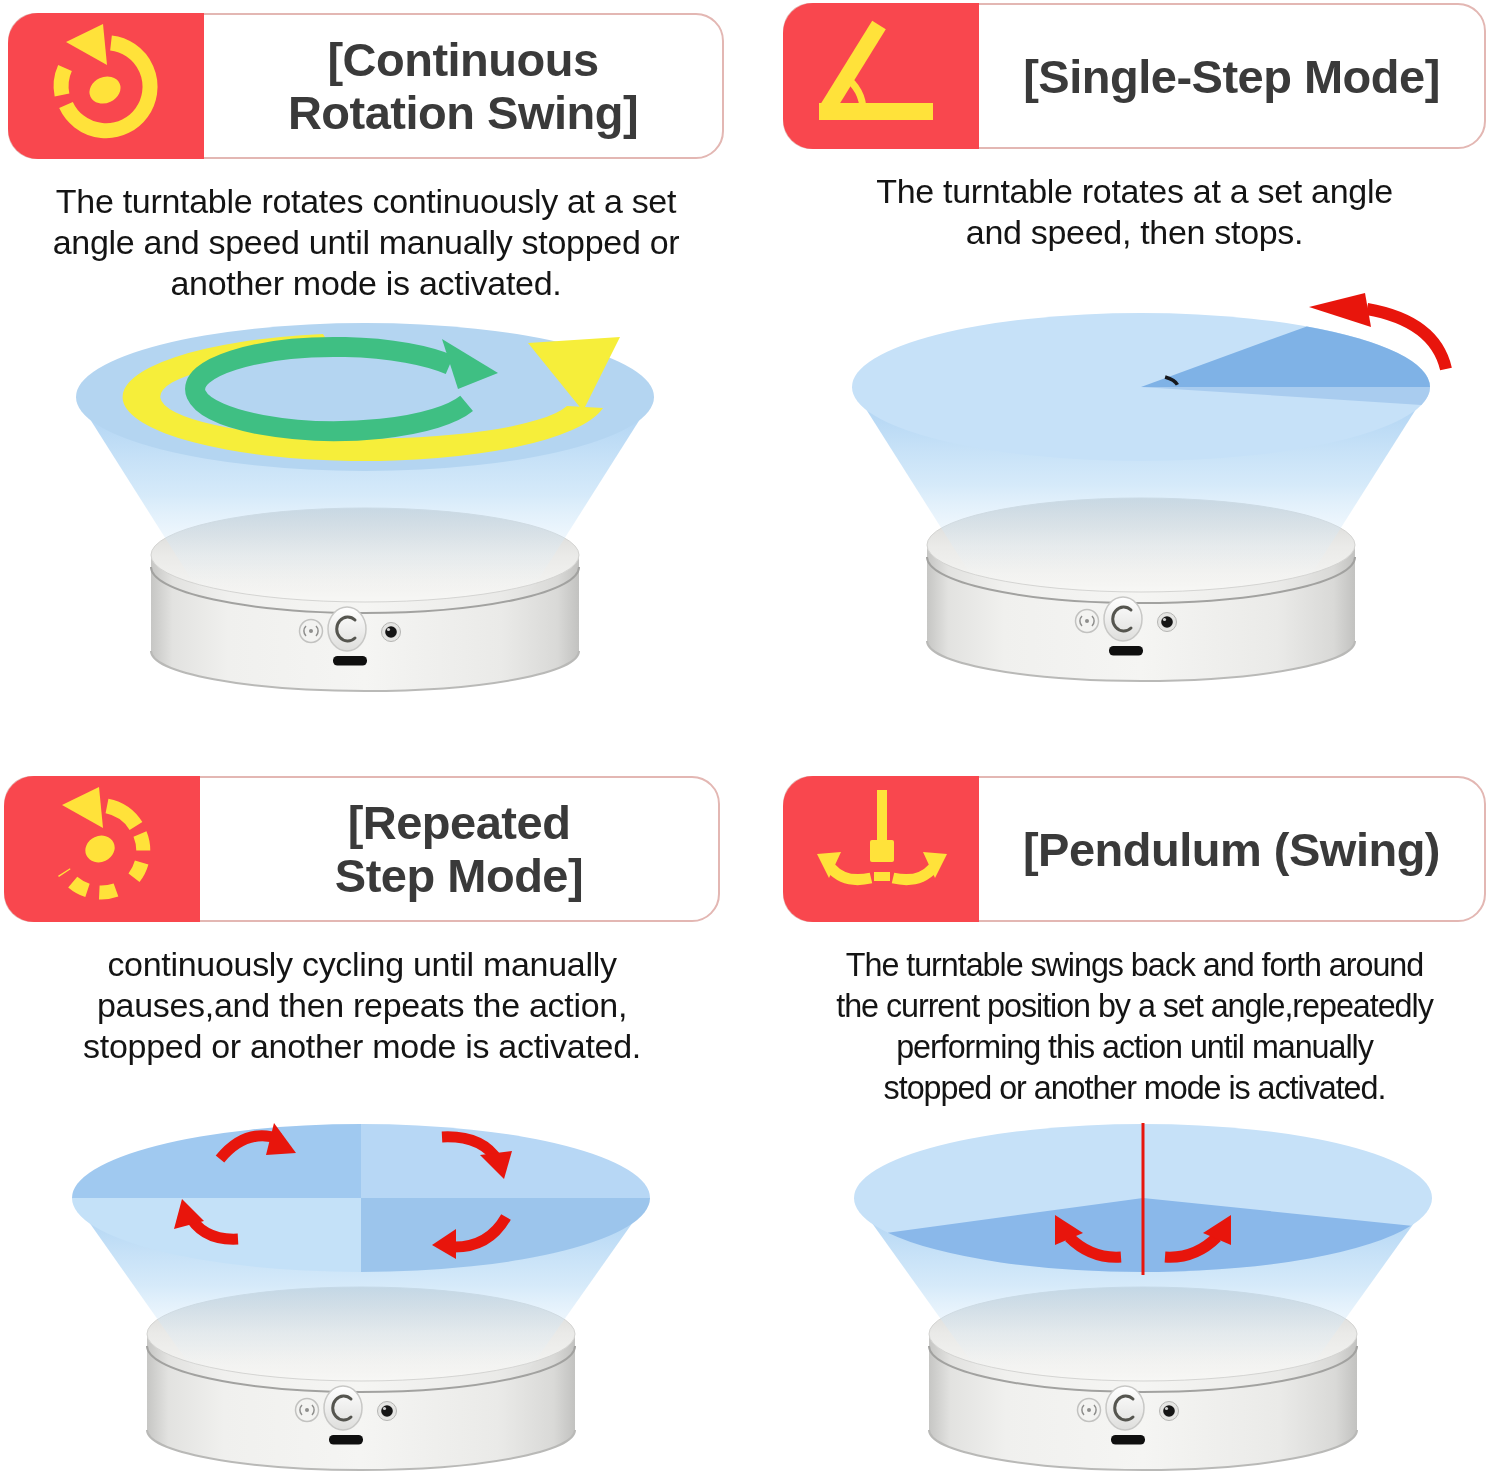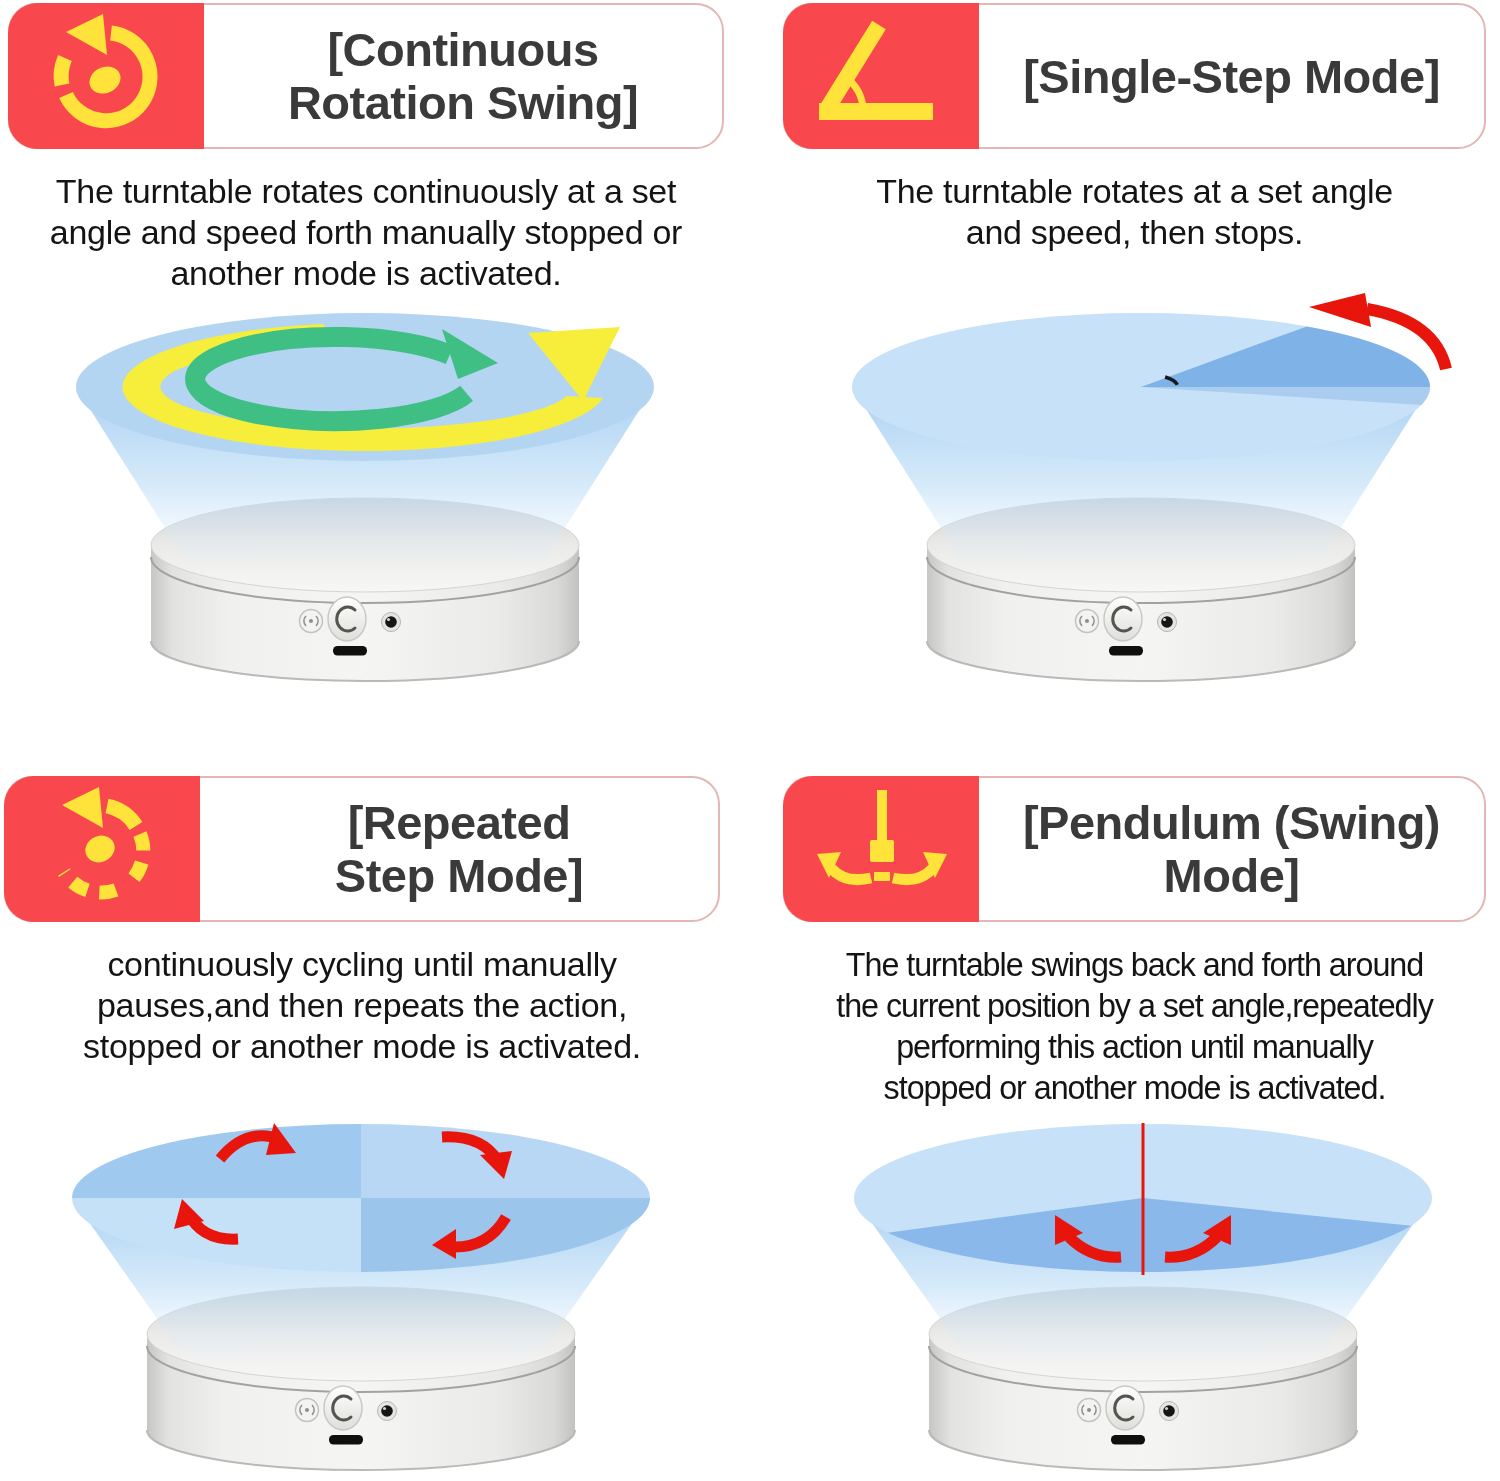--- a/index.html
+++ b/index.html
@@ -70,38 +70,38 @@
       <ellipse cx="-18" cy="74" rx="19" ry="22" fill="url(#knobG)" stroke="#c8c8c6" stroke-width="1.5"></ellipse>
       <path d="M-10,65 A11,12 0 1 0 -10,83" stroke="#55554f" stroke-width="3" fill="none" stroke-linecap="round"></path>
       <circle cx="26" cy="77" r="9.5" fill="#e5e5e3" stroke="#b5b5b3" stroke-width="1"></circle>
       <circle cx="26" cy="77" r="5.8" fill="#151515"></circle>
       <circle cx="23.5" cy="74.5" r="1.6" fill="#ffffff" opacity=".8"></circle>
       <rect x="-32" y="101" width="34" height="9.5" rx="4.5" fill="#0f0f0f"></rect>
     </g>
   </defs>
 </svg>
 
-<section class="panel row1" style="left:8px;top:3px;width:716px;height:710px;">
+<section class="panel row1" style="left:8px;top:13px;width:716px;height:710px;">
   <div class="header">
     <div class="badge">
       <svg width="196" height="146" viewBox="0 0 196 146">
         <path d="M103,30 A44,44 0 1 1 58,92" stroke="var(--icon_yellow)" stroke-width="15" fill="none"></path>
         <path d="M54,82 A44,44 0 0 1 57,55" stroke="var(--icon_yellow)" stroke-width="15" fill="none"></path>
         <polygon points="58,29 95,11 99,52" fill="var(--icon_yellow)"></polygon>
         <ellipse cx="97" cy="77" rx="16" ry="13" fill="var(--icon_yellow)" transform="rotate(-25 97 77)"></ellipse>
       </svg>
     </div>
     <div class="titlebox">
       <div class="title-line">[Continuous</div>
       <div class="title-line">Rotation Swing]</div>
     </div>
   </div>
   <div class="desc">
     <div>The turntable rotates continuously at a set</div>
-    <div>angle and speed forth manually stopped or</div>
+    <div>angle and speed until manually stopped or</div>
     <div>another mode is activated.</div>
     <div></div>
   </div>
   <svg class="illus" width="716" height="420" viewBox="0 0 716 420">
     <use href="#turntable" x="357" y="252"></use>
     <polygon points="68,94 646,94 522,290 192,290" fill="url(#coneG1)"></polygon>
     <ellipse cx="357" cy="94" rx="289" ry="74" fill="var(--disc_blue)"></ellipse>
     <path d="M315,31 A242,64 0 1 0 595,105 L559,103 A206,42 0 1 1 328,52 Z" fill="var(--arrow_yellow)"></path>
     <polygon points="612,34 520,40 575,108" fill="var(--arrow_yellow)"></polygon>
     <path d="M458.6,100.4 A140,42 0 1 1 441.7,61.9" stroke="var(--arrow_green)" stroke-width="20" fill="none"></path>
@@ -188,21 +188,20 @@
         <rect x="87" y="64" width="24" height="22" rx="2" fill="var(--icon_yellow)"></rect>
         <rect x="91" y="96" width="16" height="9" fill="var(--icon_yellow)"></rect>
         <path d="M88,102 Q62,108 48,92" stroke="var(--icon_yellow)" stroke-width="11" fill="none"></path>
         <polygon points="34,78 58,76 46,102" fill="var(--icon_yellow)"></polygon>
         <path d="M110,102 Q136,108 150,92" stroke="var(--icon_yellow)" stroke-width="11" fill="none"></path>
         <polygon points="164,78 140,76 152,102" fill="var(--icon_yellow)"></polygon>
       </svg>
     </div>
     <div class="titlebox">
       <div class="title-line">[Pendulum (Swing)</div>
-      <div class="title-line">Mode]</div>
     </div>
   </div>
   <div class="desc tight">
     <div>The turntable swings back and forth around</div>
     <div>the current position by a set angle,repeatedly</div>
     <div>performing this action until manually</div>
     <div>stopped or another mode is activated.</div>
   </div>
   <svg class="illus" width="703" height="370" viewBox="0 0 703 370">
     <use href="#turntable" x="360" y="223"></use>

